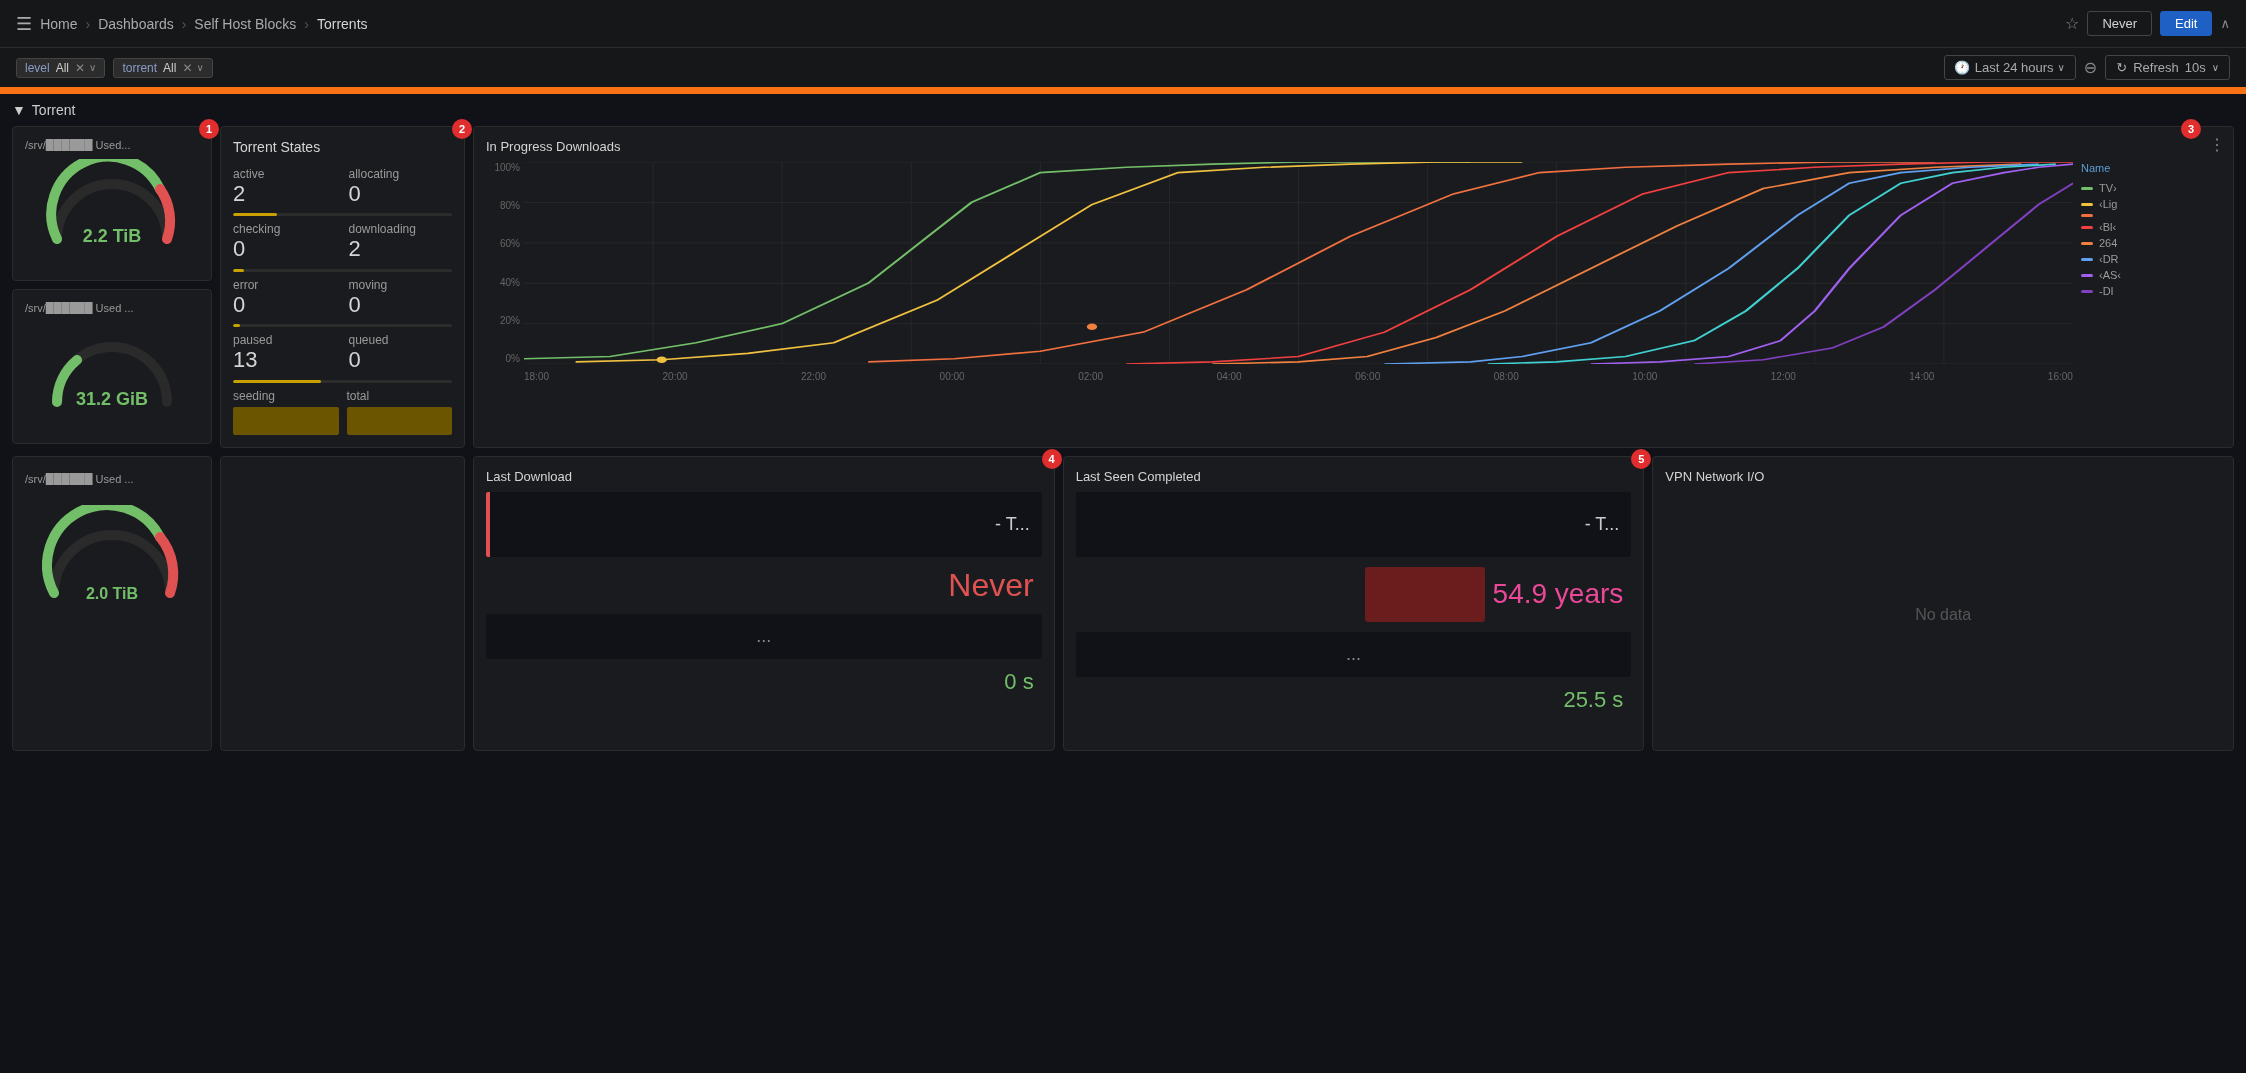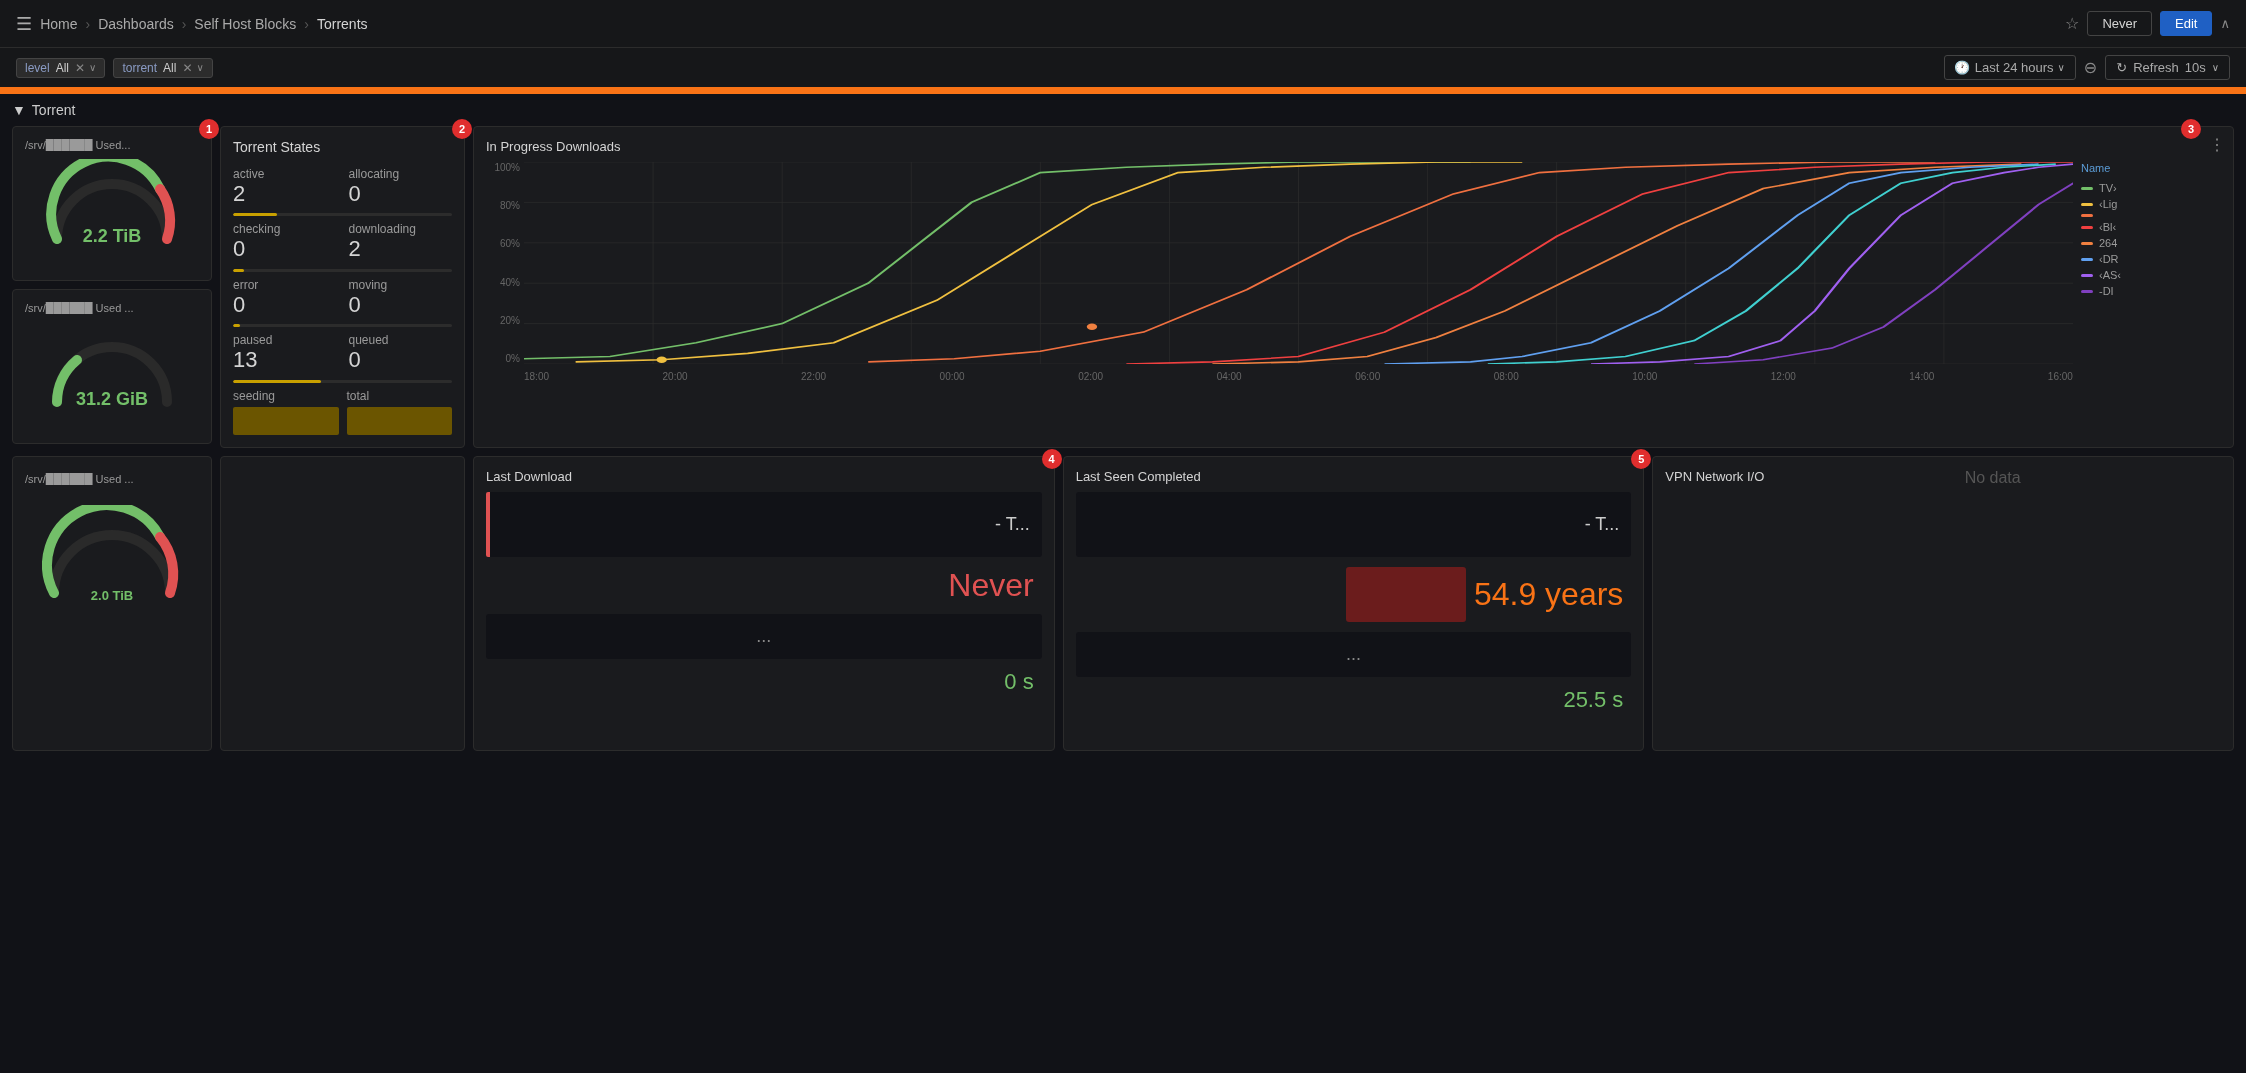--- a/index.html
+++ b/index.html
@@ -562,21 +562,21 @@
 
     <div class="gauge-panel" style="height:295px; justify-content:flex-start; padding-top:16px;">
       <div class="gauge-title">/srv/██████ Used ...</div>
       <div style="position:relative; width:140px; height:100px; margin-top:16px;">
         <svg width="140" height="100" viewBox="0 0 140 100">
           <path d="M 12 88 A 58 58 0 0 1 128 88" fill="none" stroke="#2a2a2a" stroke-width="10" stroke-linecap="round"></path>
 
           <path d="M 12 88 A 58 58 0 0 1 118 32" fill="none" stroke="#73bf69" stroke-width="10" stroke-linecap="round"></path>
           <path d="M 118 32 A 58 58 0 0 1 128 88" fill="none" stroke="#e05252" stroke-width="10" stroke-linecap="round"></path>
         </svg>
-        <div style="position:absolute; bottom:2px; left:0; right:0; text-align:center; font-size:13px; font-weight:bold; color:#73bf69;">2.0 TiB</div>
+        <div style="position:absolute; bottom:2px; left:0; right:0; text-align:center; font-size:16px; font-weight:bold; color:#73bf69;">2.0 TiB</div>
       </div>
     </div>
 
     <div style="background:#1a1b1e; border:1px solid #2c2c2c; border-radius:4px; height:295px;"></div>
 
     <div class="bottom-panel">
       <div class="panel-badge" style="position:absolute;top:-8px;right:-8px;background:#e02e2e;color:white;border-radius:50%;width:20px;height:20px;display:flex;align-items:center;justify-content:center;font-size:11px;font-weight:bold;">4</div>
       <div class="bottom-panel-title">Last Download</div>
       <div style="background:#111217; border-radius:3px; height:65px; display:flex; align-items:center; justify-content:flex-end; padding:0 12px; margin-bottom:6px; position:relative;">
         <div style="position:absolute;left:0;top:0;bottom:0;width:4px;background:#e05252;border-radius:2px 0 0 2px;"></div>
@@ -594,31 +594,31 @@
     </div>
 
     <div class="bottom-panel">
       <div class="panel-badge" style="position:absolute;top:-8px;right:-8px;background:#e02e2e;color:white;border-radius:50%;width:20px;height:20px;display:flex;align-items:center;justify-content:center;font-size:11px;font-weight:bold;">5</div>
       <div class="bottom-panel-title">Last Seen Completed</div>
       <div style="background:#111217; border-radius:3px; height:65px; display:flex; align-items:center; justify-content:flex-end; padding:0 12px; margin-bottom:6px;">
         <span style="font-size:18px; color:#ccc;">- T...</span>
       </div>
       <div style="display:flex; align-items:center; justify-content:flex-end; padding:4px 8px; gap:8px;">
         <div style="background:#6b1c1c; height:55px; width:120px; border-radius:3px; flex-shrink:0;"></div>
-        <span style="font-size:32px; color:#f97316; font-weight:300;text-align:right;">54.9 years</span>
+        <span style="font-size:28px; color:#ec4899; font-weight:300;text-align:right;">54.9 years</span>
       </div>
       <div style="background:#111217; border-radius:3px; height:45px; display:flex; align-items:center; justify-content:center; margin: 6px 0;">
         <span style="color:#888; font-size:18px;">...</span>
       </div>
       <div style="text-align:right; padding:4px 8px;">
         <span style="font-size:22px; color:#73bf69;">25.5 s</span>
       </div>
     </div>
 
-    <div class="vpn-panel" style="flex-direction:row; align-items:flex-start; justify-content:flex-start;">
+    <div class="vpn-panel" style="flex-direction:column; align-items:flex-start; justify-content:flex-start;">
       <div class="bottom-panel-title">VPN Network I/O</div>
       <div style="flex:1; display:flex; align-items:center; justify-content:center; width:100%;">
         <span style="color:#555; font-size:16px;">No data</span>
       </div>
     </div>
 
   </div>
 </div>
 
 </body></html>

